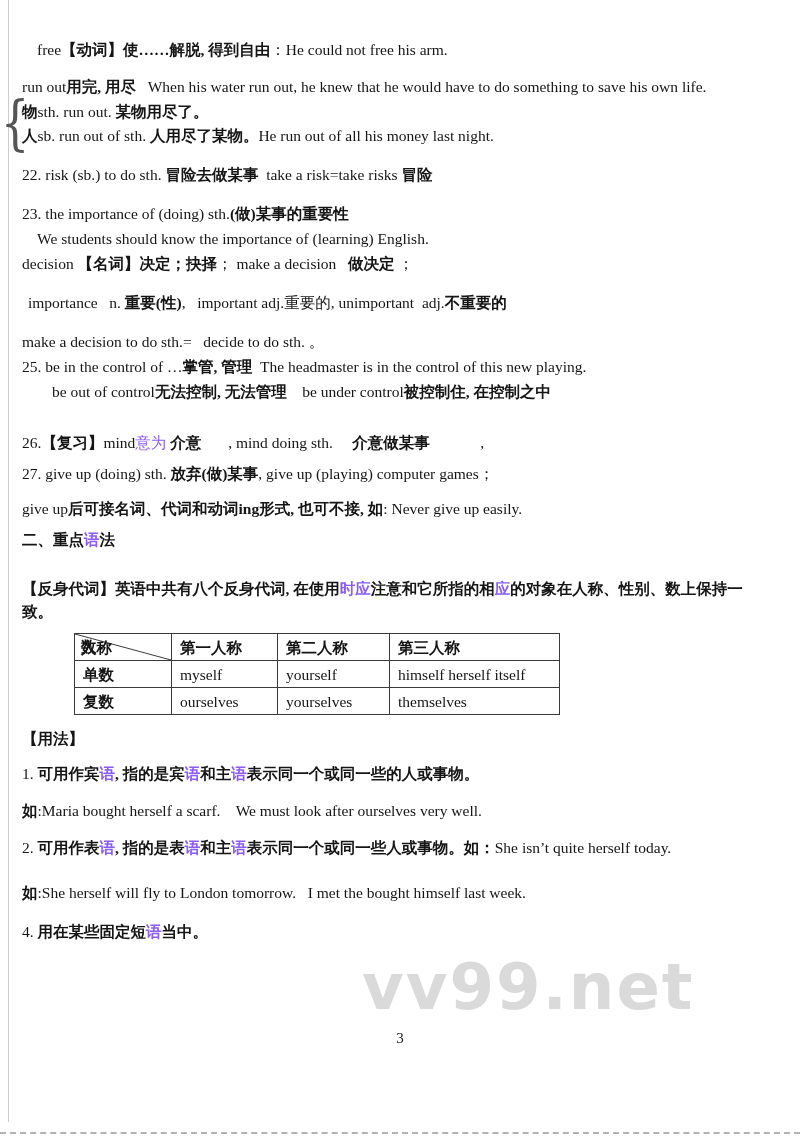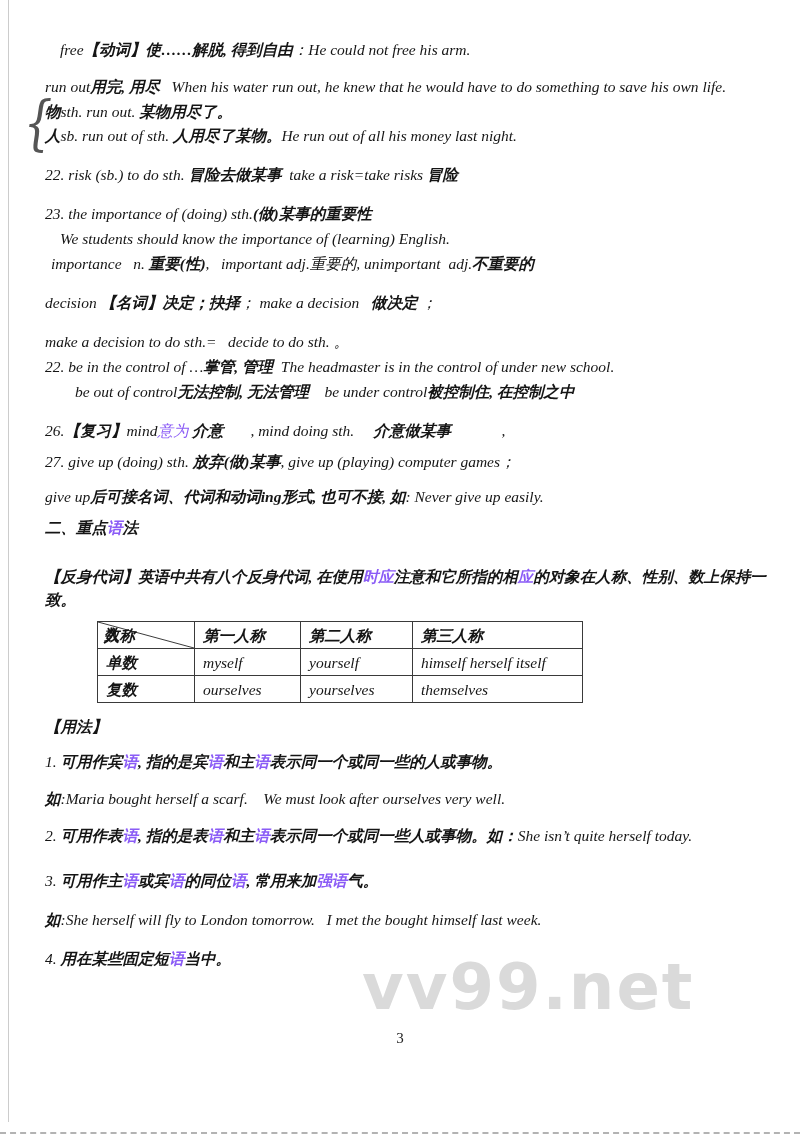--- a/index.html
+++ b/index.html
@@ -14,37 +14,37 @@
   }
   .left-edge{position:absolute;left:8px;top:0;width:1px;height:1122px;background:#cccccc;}
   .bottom-edge{position:absolute;left:0;right:0;bottom:3px;border-top:2px dashed #b3b3b3;}
   .watermark{
     position:absolute;left:362px;top:950px;
     font-family:"DejaVu Sans","Liberation Sans",sans-serif;
     font-weight:bold;font-size:64px;letter-spacing:2px;
     color:#dadada;user-select:none;
   }
   .pageno{position:absolute;left:0;top:1030px;width:800px;text-align:center;font-size:15px;color:#222;}
-  .content{position:absolute;left:45px;top:38px;width:740px;font-size:15.5px;line-height:23px;font-style:italic;}
+  .content{position:absolute;left:22px;top:38px;width:740px;font-size:15.5px;line-height:23px;}
   .para{margin:0 0 12px;white-space:pre-wrap;}
   .run{white-space:pre-wrap;}
   .b{font-weight:bold;}
   .g{color:#8b5cf6;}
   .ind05{padding-left:6px;}
   .ind1{padding-left:15px;}
   .ind2{padding-left:30px;}
   .mb1{margin-bottom:1px;}
   .mb2{margin-bottom:2px;}
   .mb6{margin-bottom:6px;}
   .mb8{margin-bottom:8px;}
   .mb10{margin-bottom:10px;}
   .mb12{margin-bottom:12px;}
   .mb14{margin-bottom:14px;}
   .mb16{margin-bottom:16px;}
-  .mb18{margin-bottom:16px;}
+  .mb18{margin-bottom:28px;}
   .mb22{margin-bottom:22px;}
   .mb24{margin-bottom:8px;}
   .mb26{margin-bottom:26px;}
   .brace-group{position:relative;margin:2px 0 14px;}
   .brace{
     position:absolute;left:-26px;top:-8px;
     font-size:60px;font-weight:200;color:#555;
     font-family:"DejaVu Serif",serif;
     transform:scaleX(.75);
     line-height:60px;
@@ -88,24 +88,24 @@
       <div id="sec-brace" class="brace-lines">
           <p class="para mb1"><span class="run b">物</span><span class="run">sth. run out. </span><span class="run b">某物用尽了。</span></p>
           <p class="para"><span class="run b">人</span><span class="run">sb. run out of sth. </span><span class="run b">人用尽了某物。</span><span class="run">He run out of all his money last night.</span></p>
         </div>
     </div>
 
     <div id="sec-mid">
         <p class="para mb16"><span class="run">22. risk (sb.) to do sth. </span><span class="run b">冒险去做某事</span><span class="run">  take a risk=take risks </span><span class="run b">冒险</span></p>
         <p class="para mb2"><span class="run">23. the importance of (doing) sth.</span><span class="run b">(做)某事的重要性</span></p>
         <p class="para ind1 mb2"><span class="run">We students should know the importance of (learning) English.</span></p>
+        <p class="para mb16"><span class="run">decision </span><span class="run b">【名词】决定；抉择</span><span class="run">； make a decision   </span><span class="run b">做决定</span><span class="run"> ；</span></p>
         <p class="para ind05 mb16"><span class="run">importance   n. </span><span class="run b">重要(性)</span><span class="run">,   important adj.</span><span class="run">重要的</span><span class="run">, unimportant  adj.</span><span class="run b">不重要的</span></p>
-        <p class="para mb16"><span class="run">decision </span><span class="run b">【名词】决定；抉择</span><span class="run">； make a decision   </span><span class="run b">做决定</span><span class="run"> ；</span></p>
         <p class="para mb2"><span class="run">make a decision to do sth.=   decide to do sth. 。</span></p>
-        <p class="para mb2"><span class="run">22. be in the control of …</span><span class="run b">掌管, 管理</span><span class="run">  The headmaster is in the control of under new school.</span></p>
+        <p class="para mb2"><span class="run">25. be in the control of …</span><span class="run b">掌管, 管理</span><span class="run">  The headmaster is in the control of this new playing.</span></p>
         <p class="para ind2 mb18"><span class="run">be out of control</span><span class="run b">无法控制, 无法管理</span><span class="run">    be under control</span><span class="run b">被控制住, 在控制之中</span></p>
         <p class="para mb8"><span class="run">26.</span><span class="run b">【复习】</span><span class="run">mind</span><span class="run g">意为</span><span class="run"> </span><span class="run b">介意</span><span class="run">       , mind doing sth.     </span><span class="run b">介意做某事</span><span class="run">             ,</span></p>
         <p class="para mb12"><span class="run">27. give up (doing) sth. </span><span class="run b">放弃(做)某事</span><span class="run">, give up (playing) computer games；</span></p>
         <p class="para mb24"><span class="run">give up</span><span class="run b">后可接名词、代词和动词ing形式, 也可不接, 如</span><span class="run">: Never give up easily.</span></p>
         <p class="para mb26"><span class="run b">二、重点</span><span class="run b g">语</span><span class="run b">法</span></p>
         <p class="para mb10"><span class="run b">【反身代词】英语中共有八个反身代词, 在使用</span><span class="run b g">时应</span><span class="run b">注意和它所指的相</span><span class="run b g">应</span><span class="run b">的对象在人称、性别、数上保持一致。</span></p>
       </div>
 
     <table class="pron-table">
       <colgroup>
@@ -140,21 +140,20 @@
           <td>themselves</td>
         </tr>
       </tbody>
     </table>
 
     <div id="sec-bottom">
         <p class="para mb12"><span class="run b">【用法】</span></p>
         <p class="para mb14"><span class="run">1. </span><span class="run b">可用作宾</span><span class="run b g">语</span><span class="run b">, 指的是宾</span><span class="run b g">语</span><span class="run b">和主</span><span class="run b g">语</span><span class="run b">表示同一个或同一些的人或事物。</span></p>
         <p class="para mb14"><span class="run b">如</span><span class="run">:Maria bought herself a scarf.    We must look after ourselves very well.</span></p>
         <p class="para mb22"><span class="run">2. </span><span class="run b">可用作表</span><span class="run b g">语</span><span class="run b">, 指的是表</span><span class="run b g">语</span><span class="run b">和主</span><span class="run b g">语</span><span class="run b">表示同一个或同一些人或事物。如：</span><span class="run">She isn’t quite herself today.</span></p>
-        <p class="para mb16"><span class="run">3. </span><span class="run b">可用作主</span><span class="run b g">语</span><span class="run b">或宾</span><span class="run b g">语</span><span class="run b">的同位</span><span class="run b g">语</span><span class="run b">, 常用来加</span><span class="run b g">强语</span><span class="run b">气。</span></p>
         <p class="para mb16"><span class="run b">如</span><span class="run">:She herself will fly to London tomorrow.   I met the bought himself last week.</span></p>
         <p class="para"><span class="run">4. </span><span class="run b">用在某些固定短</span><span class="run b g">语</span><span class="run b">当中。</span></p>
       </div>
 
   </div>
 
   <div class="pageno">3</div>
 </div>
 
 </body></html>

